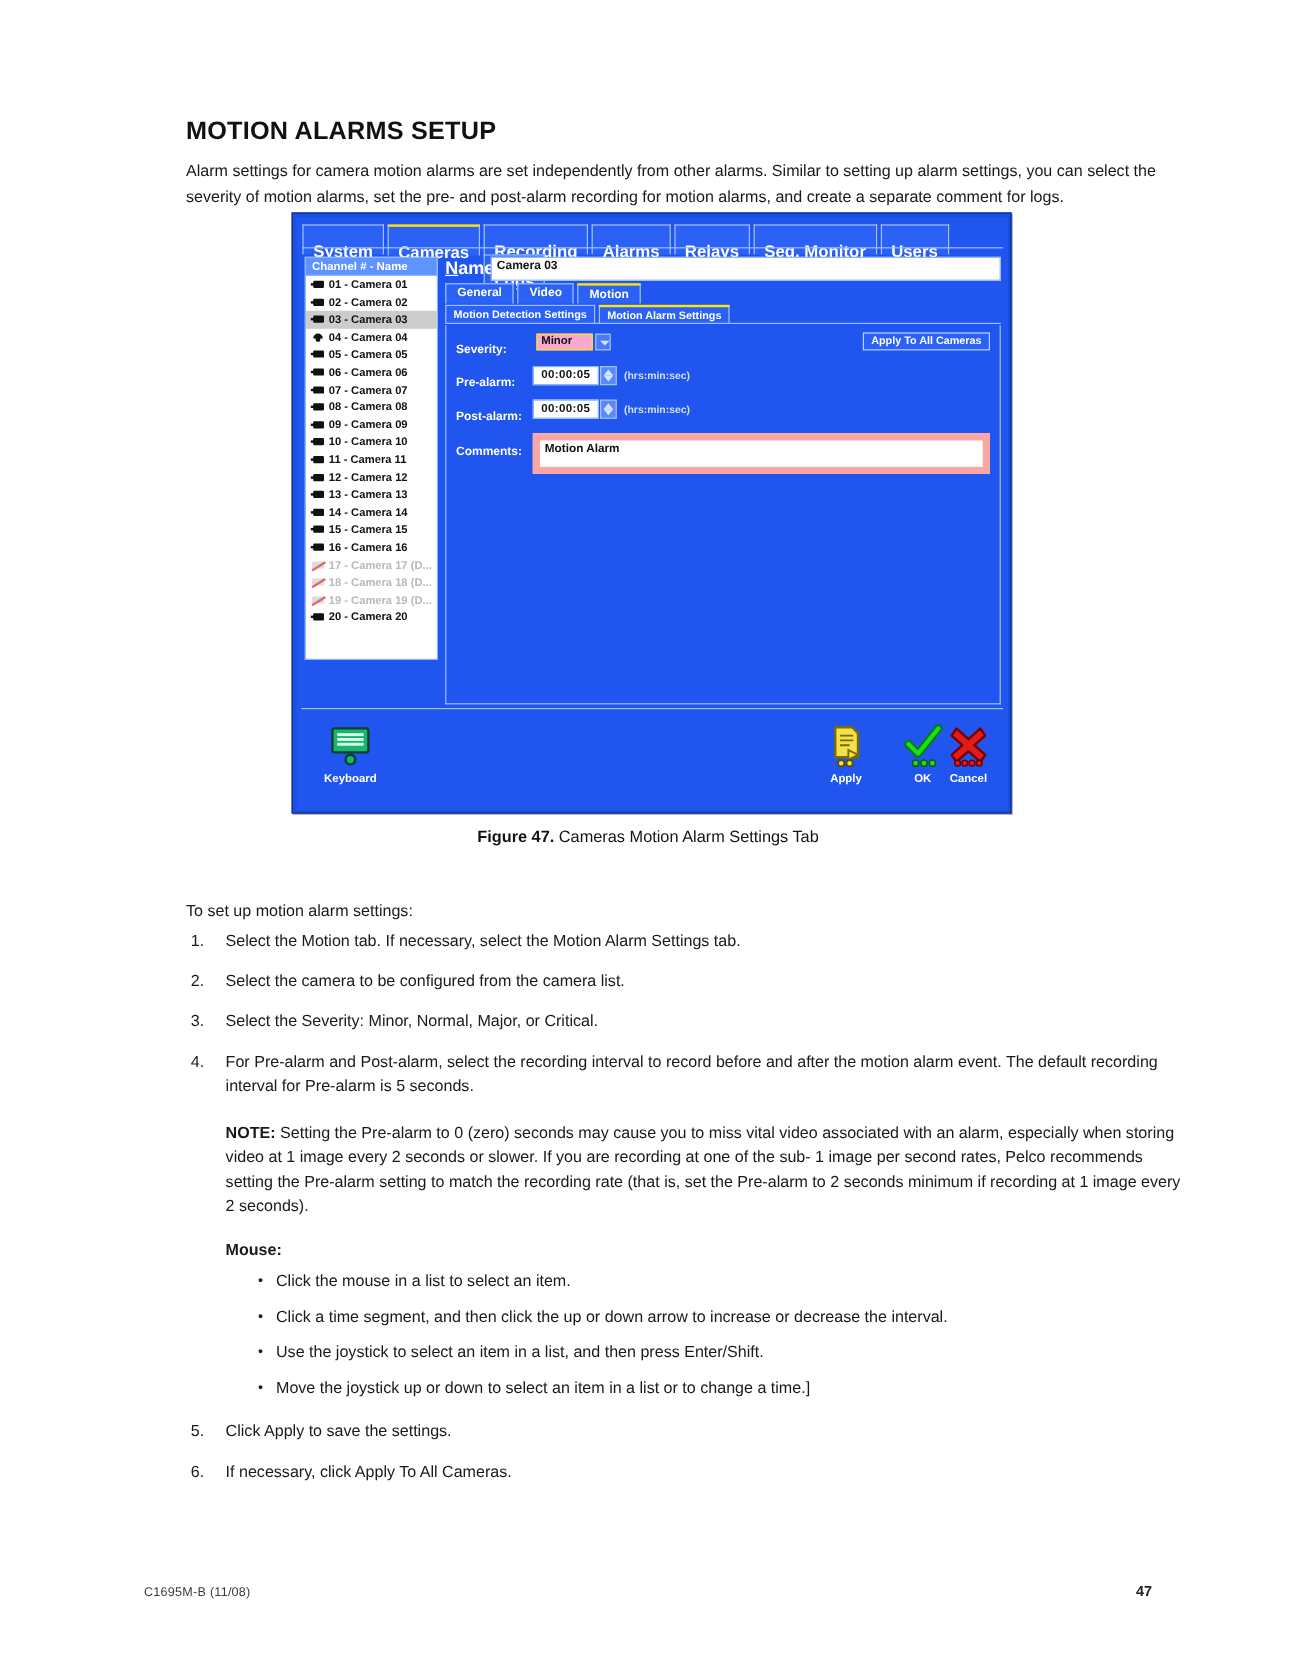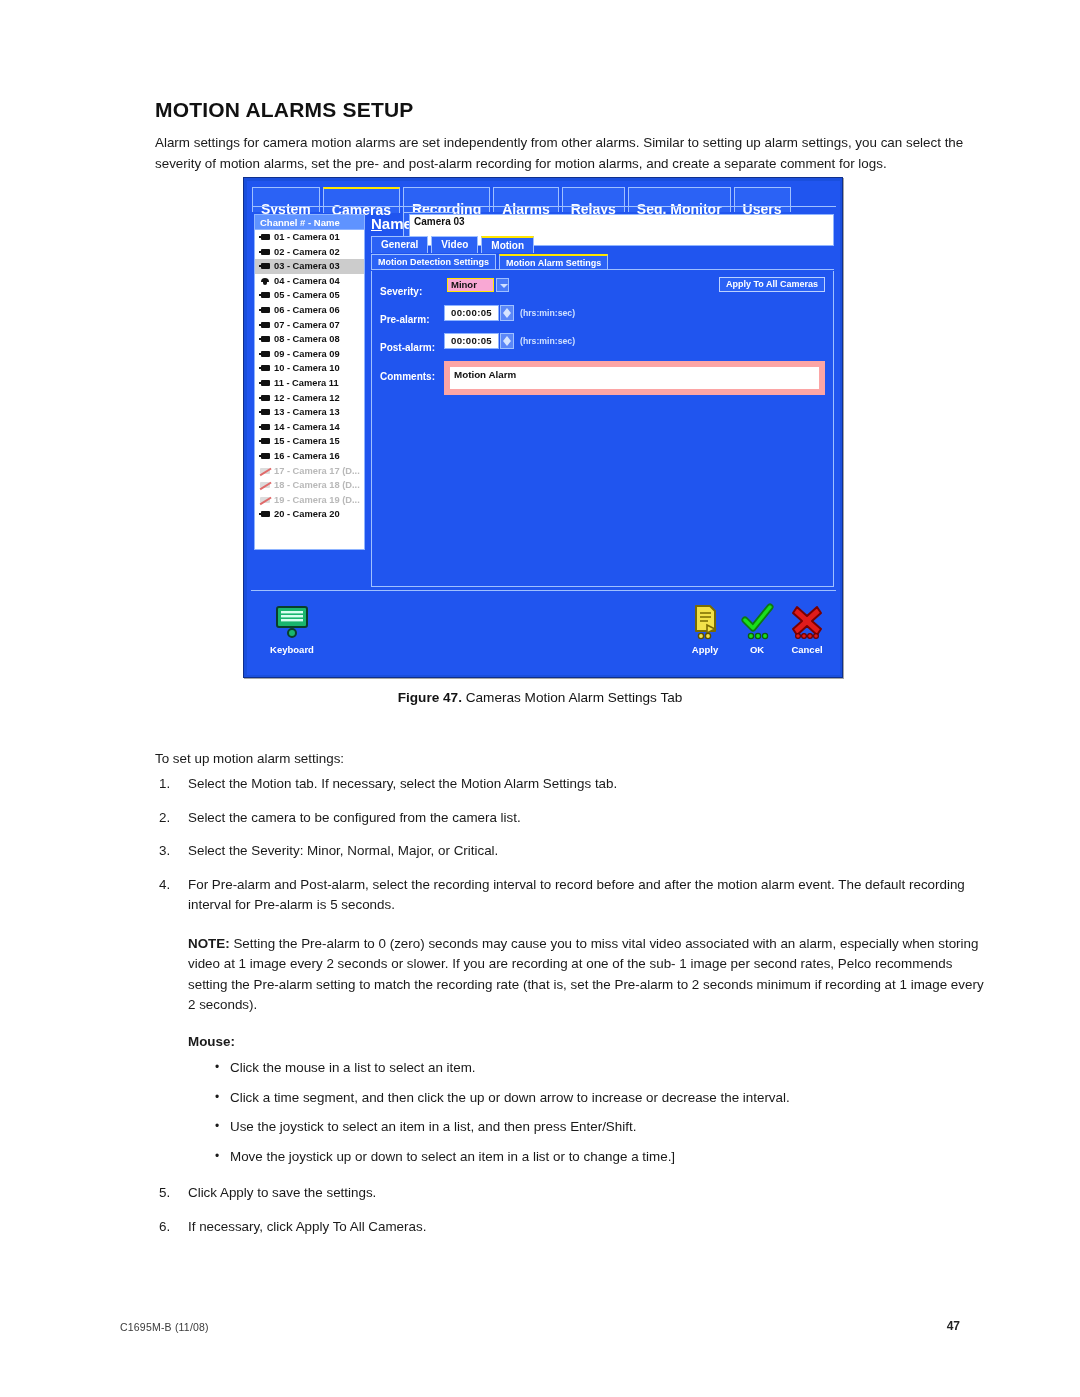--- a/index.html
+++ b/index.html
@@ -128,21 +128,21 @@
 
   
   .pane { position: absolute; left: 124px; top: 33px; right: 6px; bottom: 88px; }
 
   .namerow { position: absolute; left: 0; top: 0; right: 0; height: 16px; }
   .namelbl {
     position: absolute; left: 0; top: 1px; color: #ffffff; font-size: 15px; font-weight: bold;
   }
   .namelbl u { text-decoration: underline; }
   .namefield {
-    position: absolute; left: 38px; top: 0; right: 0; height: 32px;
+    position: absolute; left: 38px; top: 0; right: 0; height: 20px;
     background: #ffffff; border: 1px solid #8fb4ff;
     font-size: 10px; font-weight: bold; color: #111; line-height: 14px; padding-left: 4px;
   }
 
   .subtabs { position: absolute; left: 0; top: 22px; right: 0; height: 17px; }
   .stab {
     float: left; height: 17px; margin-right: 3px; padding: 0 9px;
     background: #2b62f5; border: 1px solid #9fc0ff; border-bottom: none;
     color: #ffffff; font-size: 10px; font-weight: bold; line-height: 16px;
   }
@@ -345,21 +345,21 @@
               <path d="M22 24 l8 4 -8 4 z" fill="#f2e14a" stroke="#7a6b00" stroke-width="1.6"></path>
               <g class="dots">
                 <circle cx="16" cy="35" r="2.6" fill="#f2e14a" stroke="#5a4e00" stroke-width="1.4"></circle>
                 <circle cx="23" cy="35" r="2.6" fill="#f2e14a" stroke="#5a4e00" stroke-width="1.4"></circle>
               </g>
             </svg>
           </div>
           <div class="lbl" data-interactable="false">Apply</div>
         </div>
 
-        <div class="btool" style="right:48px;" data-interactable="true">
+        <div class="btool" style="right:36px;" data-interactable="true">
           <div class="gl" data-interactable="false">
             <svg width="40" height="40" viewBox="0 0 40 40">
               <path d="M8 19 l8 8 L33 6" fill="none" stroke="#0d7a10" stroke-width="7" stroke-linecap="round" stroke-linejoin="round"></path>
               <path d="M8 19 l8 8 L33 6" fill="none" stroke="#19e01c" stroke-width="3.5" stroke-linecap="round" stroke-linejoin="round"></path>
               <g>
                 <circle cx="14" cy="35" r="2.6" fill="#19e01c" stroke="#0d5a10" stroke-width="1.3"></circle>
                 <circle cx="21" cy="35" r="2.6" fill="#19e01c" stroke="#0d5a10" stroke-width="1.3"></circle>
                 <circle cx="28" cy="35" r="2.6" fill="#19e01c" stroke="#0d5a10" stroke-width="1.3"></circle>
               </g>
             </svg>

